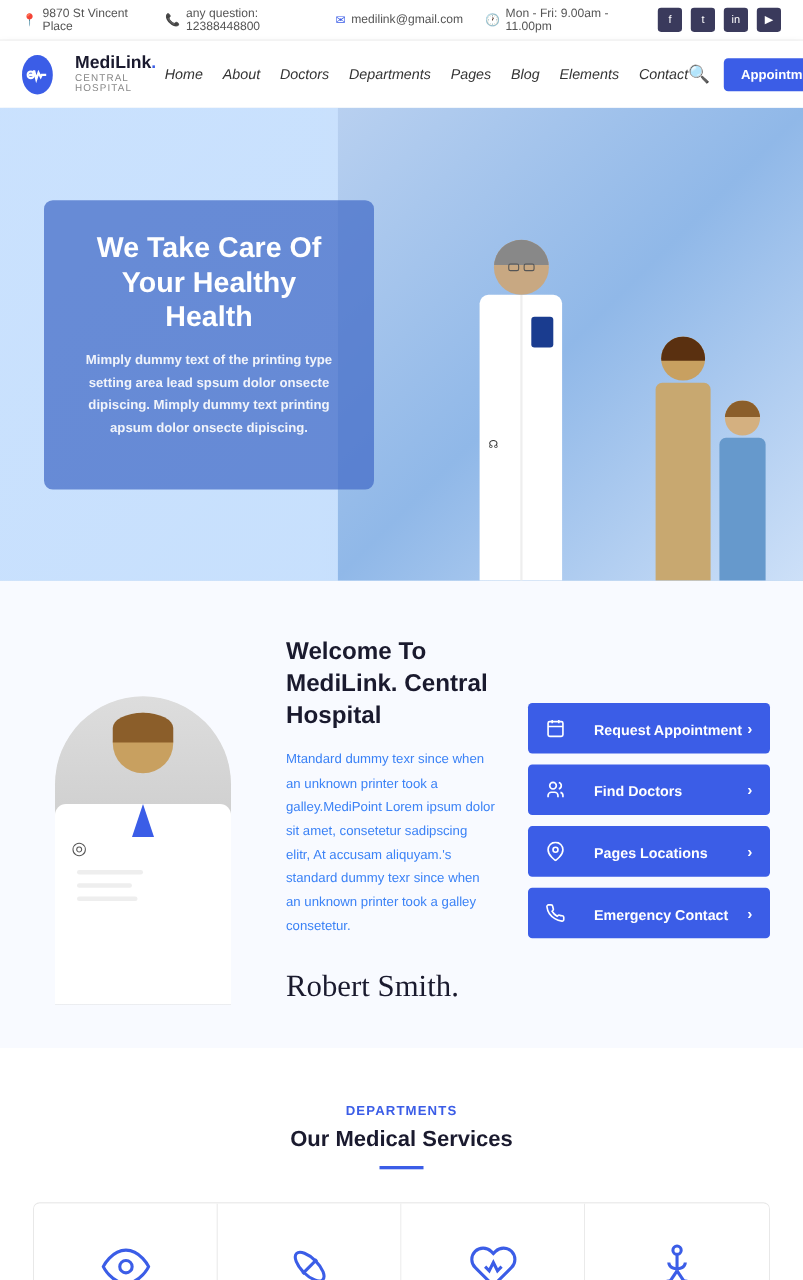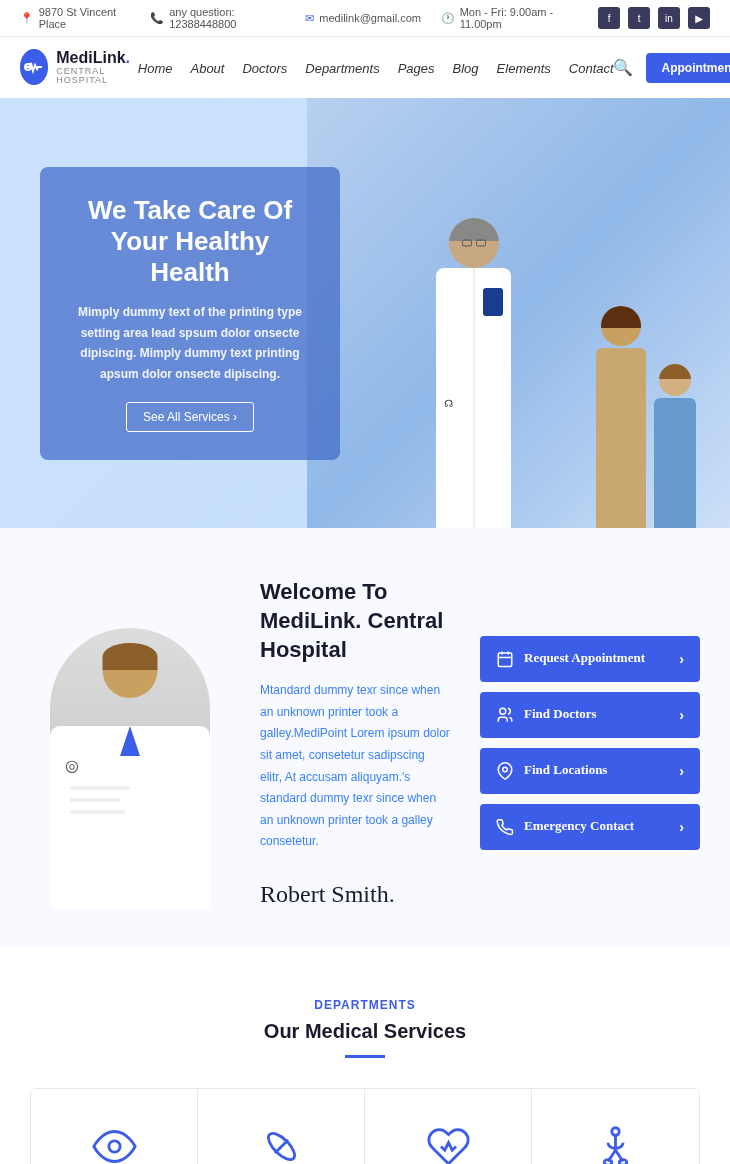--- a/index.html
+++ b/index.html
@@ -27,21 +27,21 @@
     }
 
     
     .navbar {
       background: #fff;
       padding: 12px 20px;
       display: flex;
       align-items: center;
       box-shadow: 0 2px 8px rgba(0,0,0,0.08);
     }
-    .logo { display: flex; align-items: flex-start; gap: 8px; }
+    .logo { display: flex; align-items: center; gap: 20px; }
     .logo-icon {
       width: 36px; height: 36px;
       background: #3b5de7;
       border-radius: 50%;
       display: flex; align-items: center; justify-content: center;
       color: #fff; font-size: 14px; font-weight: bold;
     }
     .logo-text { line-height: 1.1; }
     .logo-text .brand { font-size: 16px; font-weight: 800; color: #1a1a2e; }
     .logo-text .brand span { color: #3b5de7; }
@@ -149,21 +149,21 @@
       position: absolute; top: 30px; left: 15px;
       color: #555; font-size: 16px;
     }
     .welcome-text-col {
       flex: 1;
       padding: 0 30px;
       display: flex; flex-direction: column; justify-content: center;
     }
     .welcome-text-col h2 { font-size: 22px; font-weight: 800; color: #1a1a2e; margin-bottom: 16px; line-height: 1.3; }
     .welcome-text-col p { font-size: 12px; color: #3b82f6; line-height: 1.8; margin-bottom: 28px; }
-    .signature { font-family: 'Brush Script MT', cursive; font-size: 24px; color: #1a1a2e; }
+    .signature { font-family: 'Brush Script MT', cursive; font-size: 28px; color: #1a1a2e; }
 
     
     .action-col {
       width: 220px;
       flex-shrink: 0;
       display: flex;
       flex-direction: column;
       justify-content: center;
       gap: 10px;
     }
@@ -171,21 +171,21 @@
       background: #3b5de7;
       color: #fff;
       border: none;
       border-radius: 4px;
       padding: 14px 16px;
       display: flex; align-items: center; justify-content: space-between;
       cursor: pointer;
       font-size: 13px; font-weight: 600;
       width: 100%;
     }
-    .action-btn .btn-left { display: flex; align-items: flex-start; gap: 10px; font-family: Liberation Serif, serif; }
+    .action-btn .btn-left { display: flex; align-items: flex-end; gap: 26px; }
     .action-btn .chevron { font-size: 14px; }
 
     
     .departments-section {
       padding: 50px 30px 40px;
       text-align: center;
       background: #fff;
     }
     .dept-label {
       color: #3b5de7; font-size: 12px; font-weight: 600;
@@ -359,21 +359,20 @@
           <div class="child-body"></div>
         </div>
       </div>
     </div>
   </div>
 
   <div class="hero-content">
     <div class="hero-box">
       <h1>We Take Care Of Your Healthy Health</h1>
       <p>Mimply dummy text of the printing type setting area lead spsum dolor onsecte dipiscing. Mimply dummy text printing apsum dolor onsecte dipiscing.</p>
-      <a href="#" class="hero-services-btn">See All Services  ›</a>
     </div>
   </div>
 </section>
 
 <section class="welcome-section">
 
   <div class="welcome-img-col">
     <div class="doctor-figure">
       <div class="doctor-figure-inner">
         <div class="doc2-head">
@@ -422,21 +421,21 @@
       </div>
       <span class="chevron">›</span>
     </button>
 
     <button class="action-btn">
       <div class="btn-left">
         <svg width="18" height="18" viewBox="0 0 24 24" fill="none" stroke="white" stroke-width="2">
           <path d="M21 10c0 7-9 13-9 13s-9-6-9-13a9 9 0 0 1 18 0z"></path>
           <circle cx="12" cy="10" r="3"></circle>
         </svg>
-        <span>Find Locations</span>
+        <span>Pages Locations</span>
       </div>
       <span class="chevron">›</span>
     </button>
 
     <button class="action-btn">
       <div class="btn-left">
         <svg width="18" height="18" viewBox="0 0 24 24" fill="none" stroke="white" stroke-width="2">
           <path d="M22 16.92v3a2 2 0 0 1-2.18 2 19.79 19.79 0 0 1-8.63-3.07A19.5 19.5 0 0 1 4.69 13 19.79 19.79 0 0 1 1.61 4.4 2 2 0 0 1 3.6 2.18h3a2 2 0 0 1 2 1.72c.127.96.361 1.903.7 2.81a2 2 0 0 1-.45 2.11L7.91 9.91a16 16 0 0 0 6.09 6.09l.91-.91a2 2 0 0 1 2.11-.45c.907.339 1.85.573 2.81.7A2 2 0 0 1 22 16.92z"></path>
         </svg>
         <span>Emergency Contact</span>

